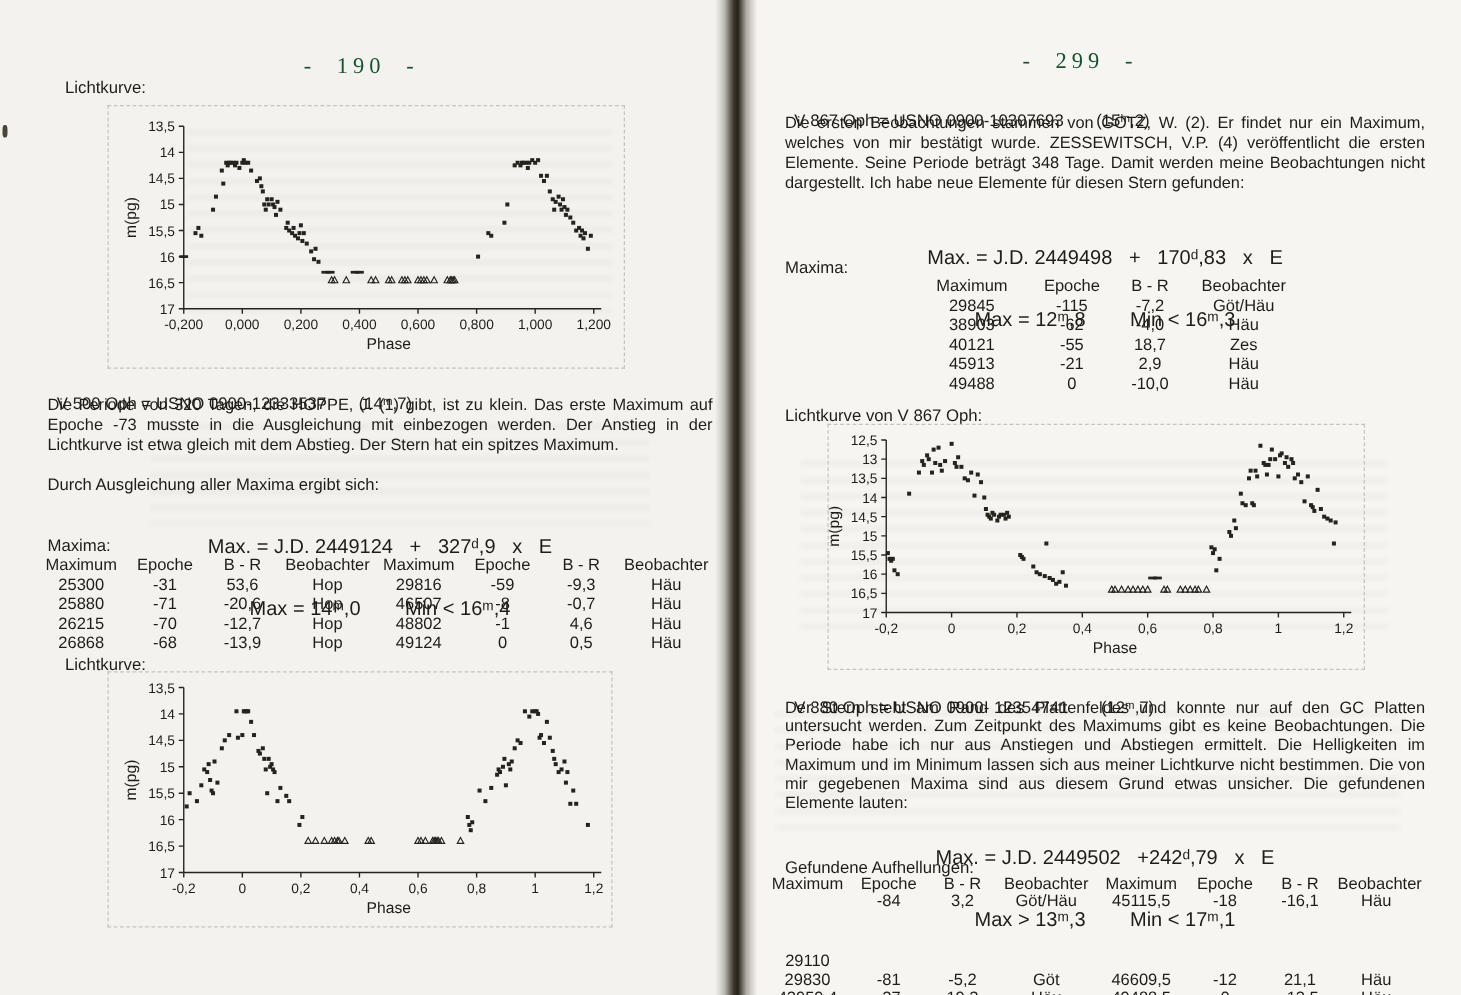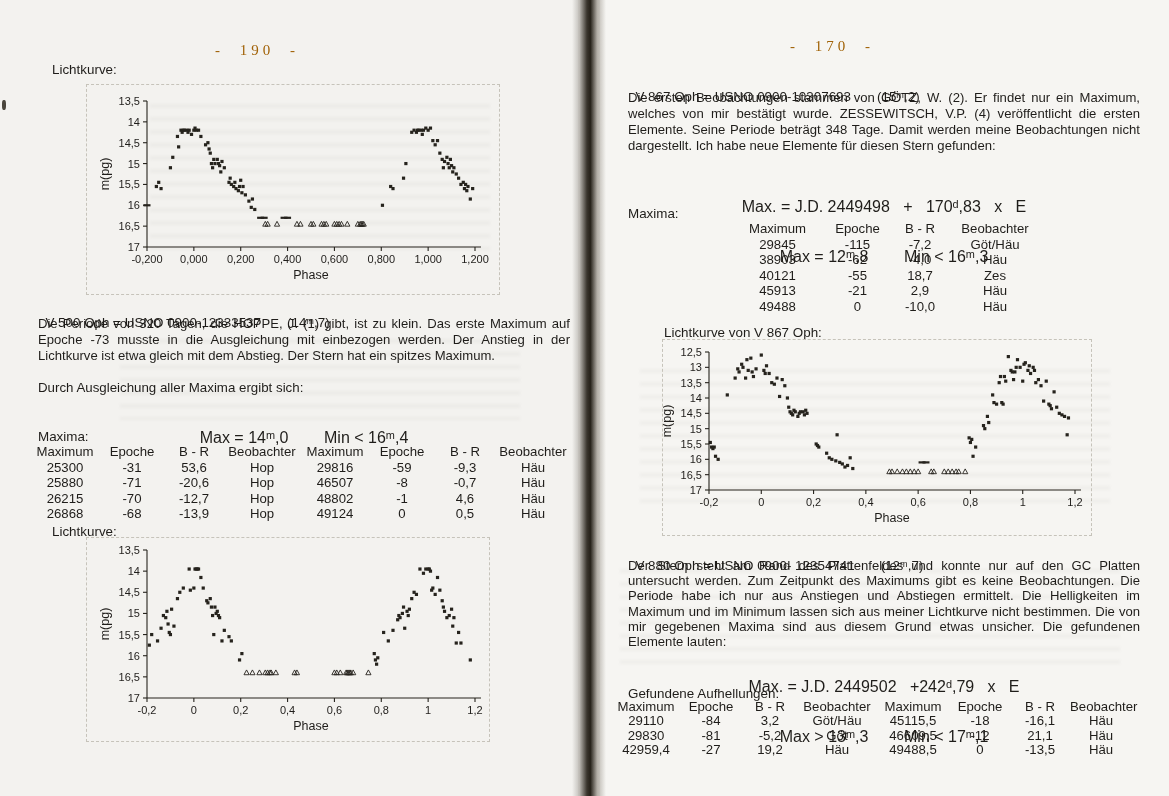--- a/index.html
+++ b/index.html
@@ -4,21 +4,21 @@
 <style>
   html,body{margin:0;padding:0;}
   body{width:1169px;height:796px;background:#eceae6;position:relative;overflow:hidden;
        font-family:"Liberation Sans","DejaVu Sans",sans-serif;color:#1f1d1a;}
   .page{position:absolute;top:0;height:796px;}
   #page-left{left:0;width:578px;background:#f3f2ef;}
   #page-right{left:600px;width:569px;background:#f6f5f2;}
   .gutter{position:absolute;top:0;left:572px;width:34px;height:796px;
     background:linear-gradient(90deg,rgba(80,74,64,0) 0%,rgba(80,74,64,.30) 22%,#3a352d 44%,#262119 54%,rgba(110,102,90,.45) 74%,rgba(110,102,90,0) 100%);}
   .abs{position:absolute;}
-  .pagenum{font-family:"Liberation Serif","DejaVu Serif",serif;font-size:15px;letter-spacing:4px;word-spacing:8px;text-align:left;width:120px;color:#a16207;}
+  .pagenum{font-family:"Liberation Serif","DejaVu Serif",serif;font-size:18px;letter-spacing:4px;word-spacing:8px;text-align:right;width:120px;color:#14532d;}
   .figlabel{font-size:13.4px;}
   .heading{font-size:13.4px;white-space:pre;}
   .heading .b{font-weight:normal;}
   .heading .mag{margin-left:26px;}
   .para{font-size:13.1px;line-height:15.9px;text-align:justify;text-align-last:left;}
   .para2{font-size:13.3px;}
   .formula{font-size:16px;text-align:center;white-space:pre;line-height:16.5px;}
   .tbl{font-size:13.2px;}
   .trow{display:flex;line-height:15.6px;}
   .trow.tight{line-height:14.3px;}
@@ -201,20 +201,21 @@
       <rect x="197.0714285714286" y="131.70000000000002" width="7" height="2.2" fill="#26231d"></rect>
     </svg>
 </div>
 
 <div class="abs heading" style="left:38px;top:300px;">
   <span class="b">V 500 Oph</span><span> = USNO 0900-12333537</span><span class="mag">(14ᵐ,7)</span>
 </div>
 <div class="abs para" style="left:38px;top:316px;width:532px;">Die Periode von 320 Tagen, die HOPPE, J. (1) gibt, ist zu klein. Das erste Maximum auf Epoche -73 musste in die Ausgleichung mit einbezogen werden. Der Anstieg in der Lichtkurve ist etwa gleich mit dem  Abstieg. Der Stern hat ein spitzes Maximum.</div>
 <div class="abs para2" style="left:38px;top:380px;">Durch Ausgleichung aller Maxima ergibt sich:</div>
 <div class="abs formula" style="left:38px;top:397px;width:532px;">
+  <div>Max. = J.D. 2449124   +   327ᵈ,9   x   E</div>
   <div>Max = 14ᵐ,0        Min &lt; 16ᵐ,4</div>
 </div>
 <div class="abs figlabel" style="left:38px;top:429px;">Maxima:</div>
 <div class="abs tbl" style="left:30px;top:444px;width:540px;">
     <div class="trow">
       <span class="tcell" style="width: 70px;">Maximum</span>
       <span class="tcell" style="width: 64px;">Epoche</span>
       <span class="tcell" style="width: 60px;">B - R</span>
       <span class="tcell" style="width: 76px;">Beobachter</span>
       <span class="tcell" style="width: 70px;">Maximum</span>
@@ -402,21 +403,21 @@
       <path d="M 259.14285714285717 131.9285714285714 L 261.7428571428572 136.72857142857137 L 256.54285714285714 136.72857142857137 Z" fill="none" stroke="#26231d" stroke-width="0.9"></path>
       <path d="M 260.31428571428575 131.9285714285714 L 262.91428571428577 136.72857142857137 L 257.7142857142857 136.72857142857137 Z" fill="none" stroke="#26231d" stroke-width="0.9"></path>
       <path d="M 261.4857142857143 131.9285714285714 L 264.08571428571435 136.72857142857137 L 258.8857142857143 136.72857142857137 Z" fill="none" stroke="#26231d" stroke-width="0.9"></path>
       <path d="M 262.65714285714284 131.9285714285714 L 265.25714285714287 136.72857142857137 L 260.0571428571428 136.72857142857137 Z" fill="none" stroke="#26231d" stroke-width="0.9"></path>
       <path d="M 263.8285714285715 131.9285714285714 L 266.4285714285715 136.72857142857137 L 261.22857142857146 136.72857142857137 Z" fill="none" stroke="#26231d" stroke-width="0.9"></path>
       <path d="M 266.1714285714286 131.9285714285714 L 268.7714285714286 136.72857142857137 L 263.57142857142856 136.72857142857137 Z" fill="none" stroke="#26231d" stroke-width="0.9"></path>
       <path d="M 281.4 131.9285714285714 L 284 136.72857142857137 L 278.79999999999995 136.72857142857137 Z" fill="none" stroke="#26231d" stroke-width="0.9"></path>
     </svg>
 </div>
 
-<div class="abs pagenum" style="left:790px;top:38px;">- 170 -</div>
+<div class="abs pagenum" style="left:790px;top:38px;">- 299 -</div>
 
 <div class="abs heading" style="left:628px;top:74px;">
   <span class="b">V 867 Oph</span><span> = USNO 0900-10307693</span><span class="mag">(15ᵐ,2)</span>
 </div>
 <div class="abs para" style="left:628px;top:90px;width:512px;">Die ersten Beobachtungen stammen von GÖTZ, W. (2). Er findet nur ein Maximum, welches von mir bestätigt wurde. ZESSEWITSCH, V.P. (4) veröffentlicht die ersten Elemente. Seine Periode beträgt 348 Tage. Damit werden meine Beobachtungen nicht dargestellt. Ich habe neue Elemente für diesen Stern gefunden:</div>
 <div class="abs formula" style="left:628px;top:166px;width:512px;">
   <div>Max. = J.D. 2449498   +   170ᵈ,83   x   E</div>
   <div>Max = 12ᵐ,8        Min &lt; 16ᵐ,3</div>
 </div>
 <div class="abs figlabel" style="left:628px;top:206px;">Maxima:</div>
@@ -452,21 +453,21 @@
       <span class="tcell" style="width: 90px;">Häu</span>
     </div>
     <div class="trow">
       <span class="tcell" style="width: 95px;">49488</span>
       <span class="tcell" style="width: 65px;">0</span>
       <span class="tcell" style="width: 60px;">-10,0</span>
       <span class="tcell" style="width: 90px;">Häu</span>
     </div>
   </div>
 
-<div class="abs figlabel" style="left:628px;top:325px;margin-left:36px;">Lichtkurve von  V 867 Oph:</div>
+<div class="abs figlabel" style="left:628px;top:325px;">Lichtkurve von  V 867 Oph:</div>
 <div class="abs figure" style="left:662px;top:339px;width:428px;height:195px;">
   <svg width="426" height="194">
       <line x1="46" y1="12" x2="46" y2="150" stroke="#26231d" stroke-width="1.1"></line>
       <line x1="46" y1="150" x2="418" y2="150" stroke="#26231d" stroke-width="1.1"></line>
       <line x1="42" y1="12" x2="46" y2="12" stroke="#26231d" stroke-width="1.1"></line>
       <text x="39" y="16" text-anchor="end">12,5</text>
       <line x1="42" y1="27.333333333333332" x2="46" y2="27.333333333333332" stroke="#26231d" stroke-width="1.1"></line>
       <text x="39" y="31.333333333333332" text-anchor="end">13</text>
       <line x1="42" y1="42.666666666666664" x2="46" y2="42.666666666666664" stroke="#26231d" stroke-width="1.1"></line>
       <text x="39" y="46.666666666666664" text-anchor="end">13,5</text>
@@ -644,21 +645,21 @@
       <span class="tcell" style="width: 68px;">Maximum</span>
       <span class="tcell" style="width: 62px;">Epoche</span>
       <span class="tcell" style="width: 56px;">B - R</span>
       <span class="tcell" style="width: 78px;">Beobachter</span>
       <span class="tcell" style="width: 74px;">Maximum</span>
       <span class="tcell" style="width: 60px;">Epoche</span>
       <span class="tcell" style="width: 60px;">B - R</span>
       <span class="tcell" style="width: 62px;">Beobachter</span>
     </div>
     <div class="trow tight">
-      <span class="tcell" style="width: 68px;">29110</span>
+      <span class="tcell" style="width: 68px; margin-top: 48px;">29110</span>
       <span class="tcell" style="width: 62px;">-84</span>
       <span class="tcell" style="width: 56px;">3,2</span>
       <span class="tcell" style="width: 78px;">Göt/Häu</span>
       <span class="tcell" style="width: 74px;">45115,5</span>
       <span class="tcell" style="width: 60px;">-18</span>
       <span class="tcell" style="width: 60px;">-16,1</span>
       <span class="tcell" style="width: 62px;">Häu</span>
     </div>
     <div class="trow tight">
       <span class="tcell" style="width: 68px;">29830</span>

